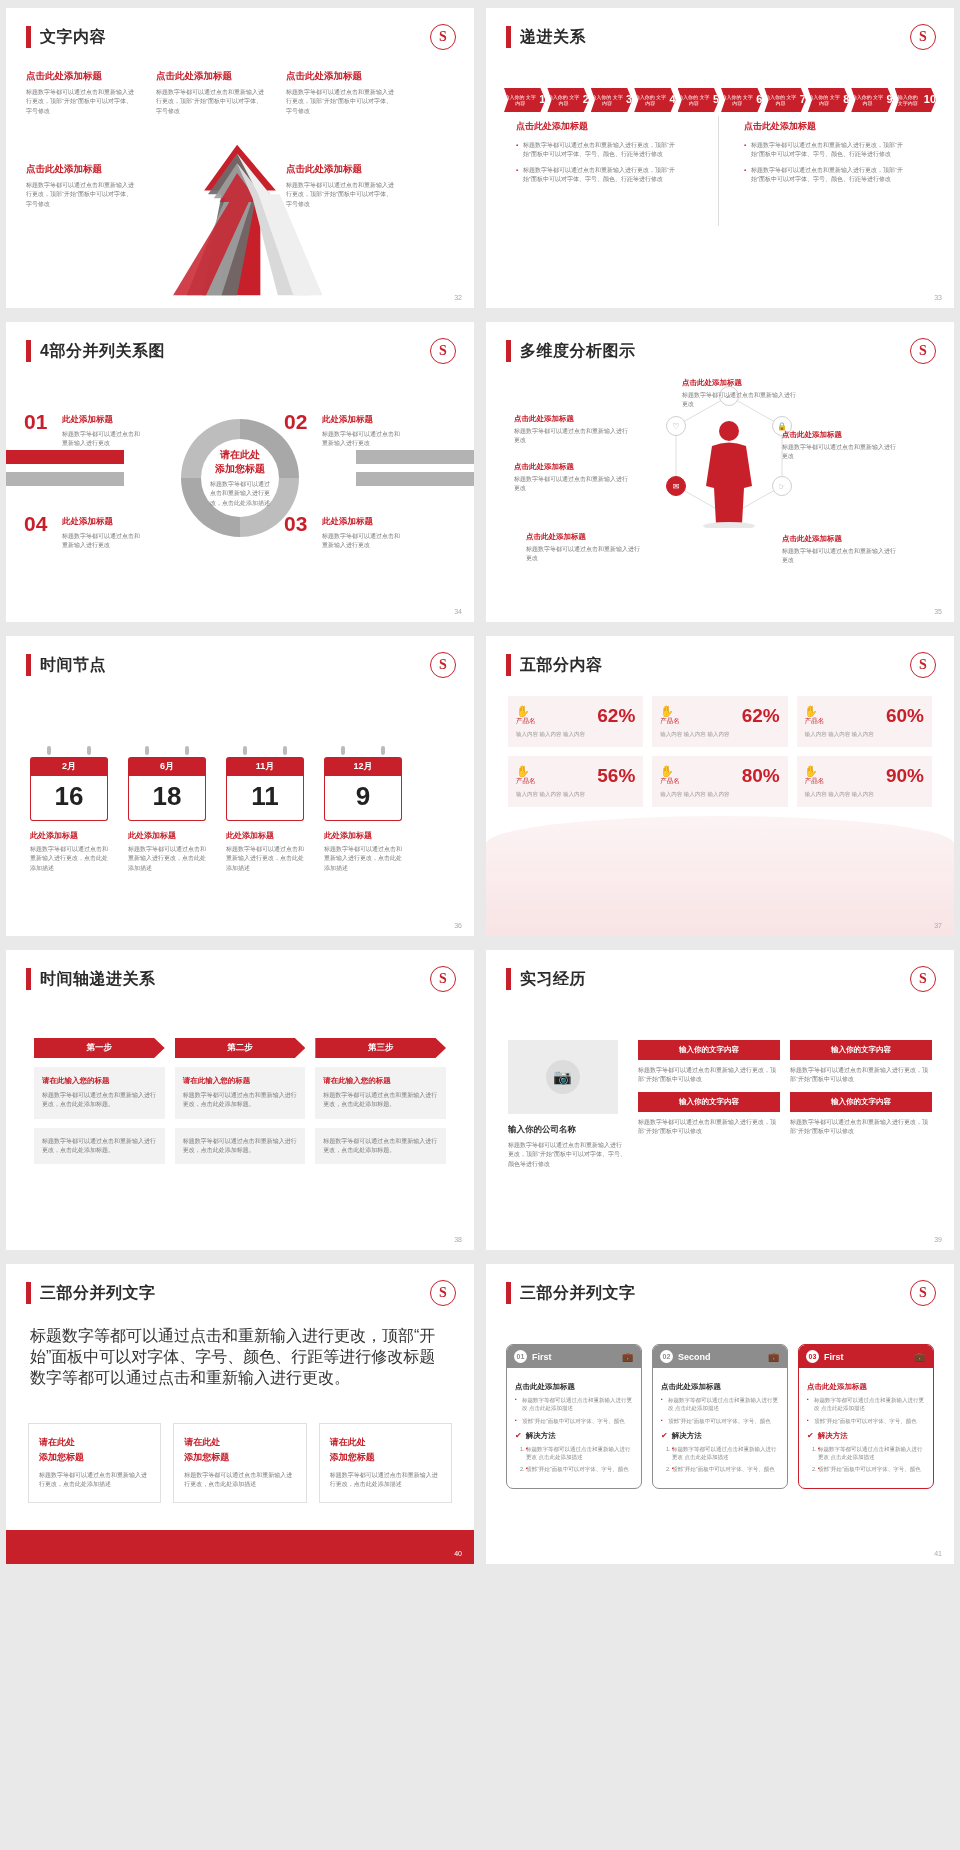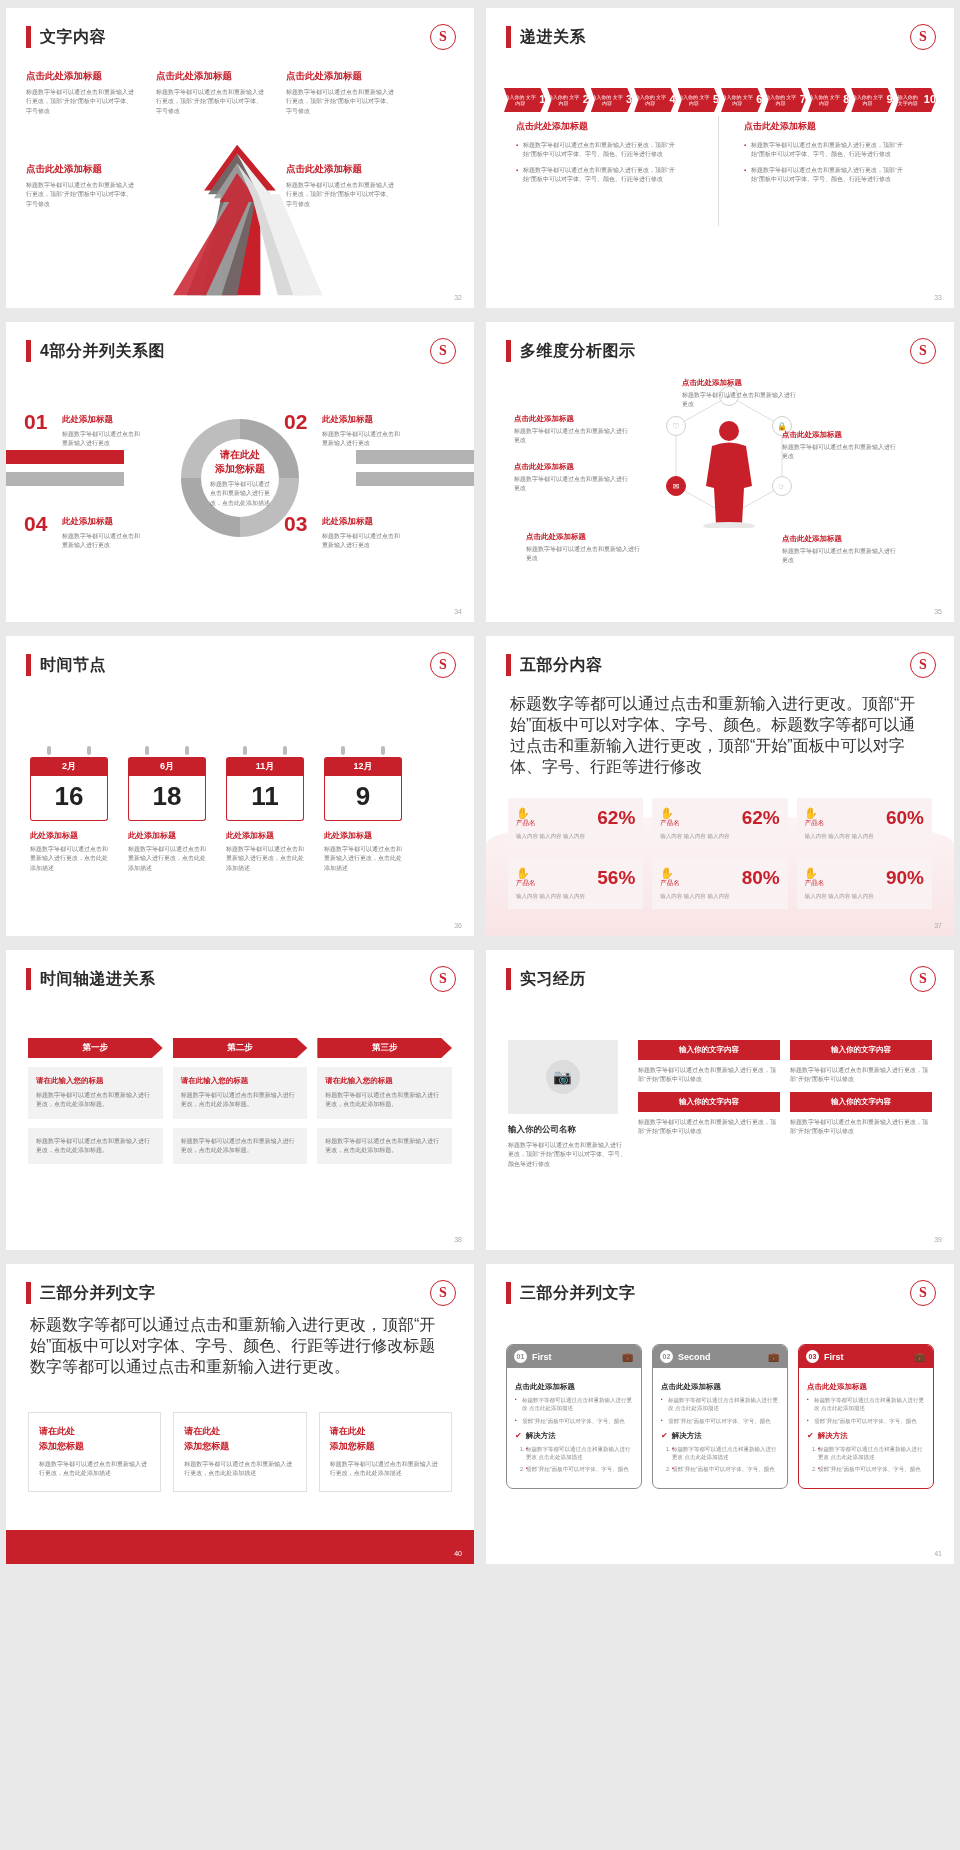--- a/index.html
+++ b/index.html
@@ -474,21 +474,20 @@
   </div>
 
   <div class="slide s37">
     <div class="wave"></div>
     <div class="slide-title-bar">
       <span class="tbar"></span>
       <span class="stitle">五部分内容</span>
     </div>
     <div class="logo">S</div>
 
-    <div style="padding:0 24px; margin-top:18px; position:relative;">标题数字等都可以通过点击和重新输入进行更改。顶部“开始”面板中可以对字体、字号、颜色。标题数字等都可以通过点击和重新输入进行更改，顶部“开始”面板中可以对字体、字号、行距等进行修改</div>
 
     <div style="display:grid; grid-template-columns:repeat(3,1fr); gap:9px; padding:0 22px; margin-top:20px; position:relative;">
       <div class="pcard">
         <div style="display:flex; align-items:center; justify-content:space-between;">
           <div>
             <div class="hand">✋</div>
             <div class="pname">产品名</div>
           </div>
           <div class="pct">62%</div>
         </div>
@@ -549,21 +548,21 @@
     <div class="pnum">37</div>
   </div>
 
   <div class="slide s38">
     <div class="slide-title-bar">
       <span class="tbar"></span>
       <span class="stitle">时间轴递进关系</span>
     </div>
     <div class="logo">S</div>
 
-    <div style="display:grid; grid-template-columns:repeat(3,1fr); gap:10px; padding:0 22px; margin-top:48px;">
+    <div style="display:grid; grid-template-columns:repeat(3,1fr); gap:10px; padding:0 28px; margin-top:48px;">
       <div>
         <div class="stepban">第一步</div>
         <div class="greybox" style="margin-top:9px;">
           <div class="gh">请在此输入您的标题</div>
           <div class="body-txt">标题数字等都可以通过点击和重新输入进行更改，点击此处添加标题。</div>
         </div>
         <div class="greybox" style="margin-top:9px;">
           <div class="body-txt">标题数字等都可以通过点击和重新输入进行更改，点击此处添加标题。</div>
         </div>
       </div>
@@ -630,21 +629,21 @@
     <div class="pnum">39</div>
   </div>
 
   <div class="slide s40">
     <div class="slide-title-bar">
       <span class="tbar"></span>
       <span class="stitle">三部分并列文字</span>
     </div>
     <div class="logo">S</div>
 
-    <div style="padding:0 24px; margin-top:11px;">标题数字等都可以通过点击和重新输入进行更改，顶部“开始”面板中可以对字体、字号、颜色、行距等进行修改标题数字等都可以通过点击和重新输入进行更改。</div>
+    <div style="padding:0 24px; margin-top:22px;">标题数字等都可以通过点击和重新输入进行更改，顶部“开始”面板中可以对字体、字号、颜色、行距等进行修改标题数字等都可以通过点击和重新输入进行更改。</div>
 
     <div style="display:grid; grid-template-columns:repeat(3,1fr); gap:12px; padding:0 22px; margin-top:34px; position:relative; z-index:2;">
       <div class="wcard">
         <div class="wh">请在此处</div>
         <div class="wh" style="margin-top:-6px;">添加您标题</div>
         <div class="body-txt">标题数字等都可以通过点击和重新输入进行更改，点击此处添加描述</div>
       </div>
       <div class="wcard">
         <div class="wh">请在此处</div>
         <div class="wh" style="margin-top:-6px;">添加您标题</div>

